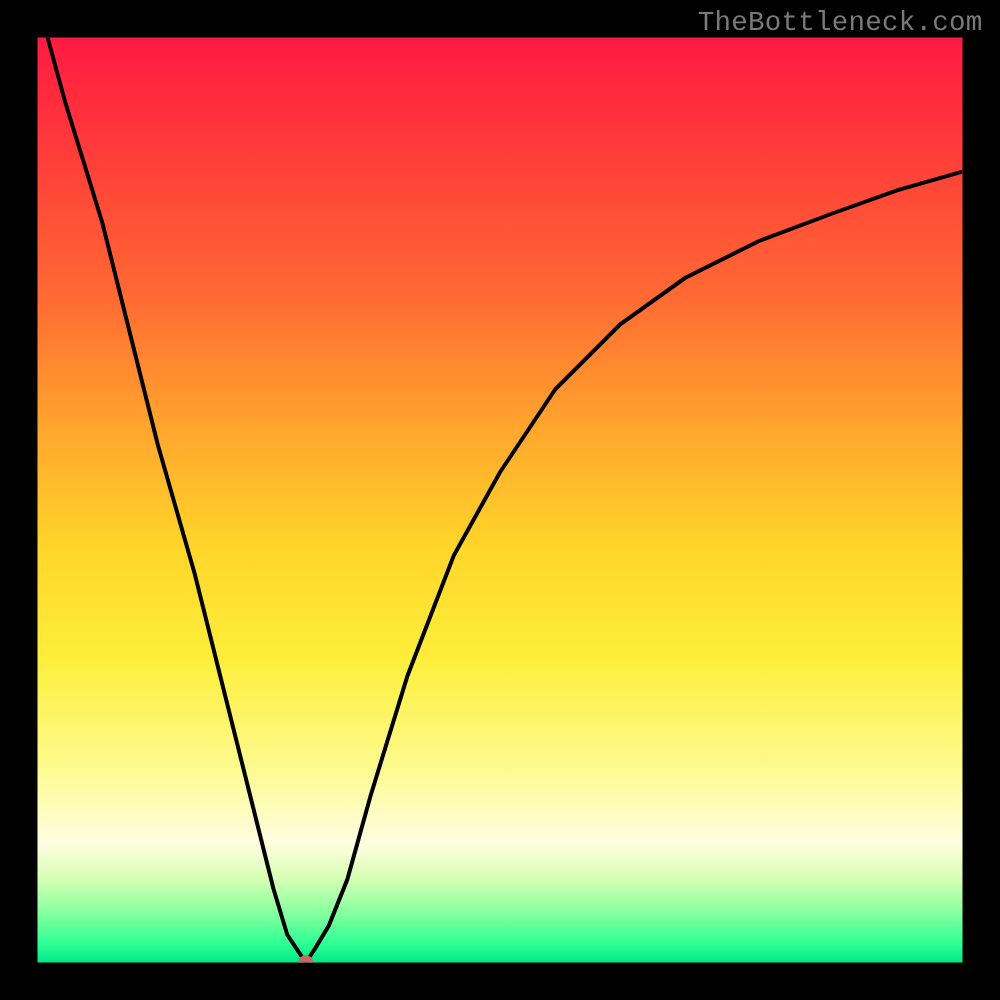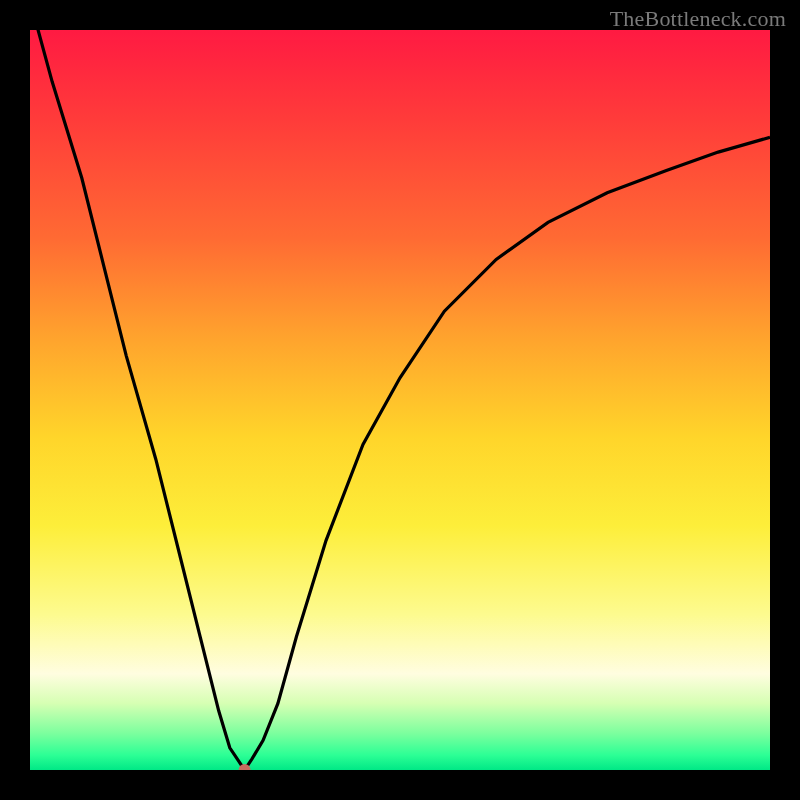--- a/index.html
+++ b/index.html
@@ -39,21 +39,21 @@
       #00e886 100%
     );
   }
   .watermark {
     position: absolute;
     top: 6px;
     right: 14px;
     font-size: 22px;
     font-weight: 500;
     color: #7a7a7a;
-    font-family: Liberation Serif, serif;
+    font-family: Liberation Mono, monospace;
     letter-spacing: 0.2px;
   }
   svg.curve {
     position: absolute;
     left: 0;
     top: 0;
     width: 740px;
     height: 740px;
   }
   .vertex-dot {

